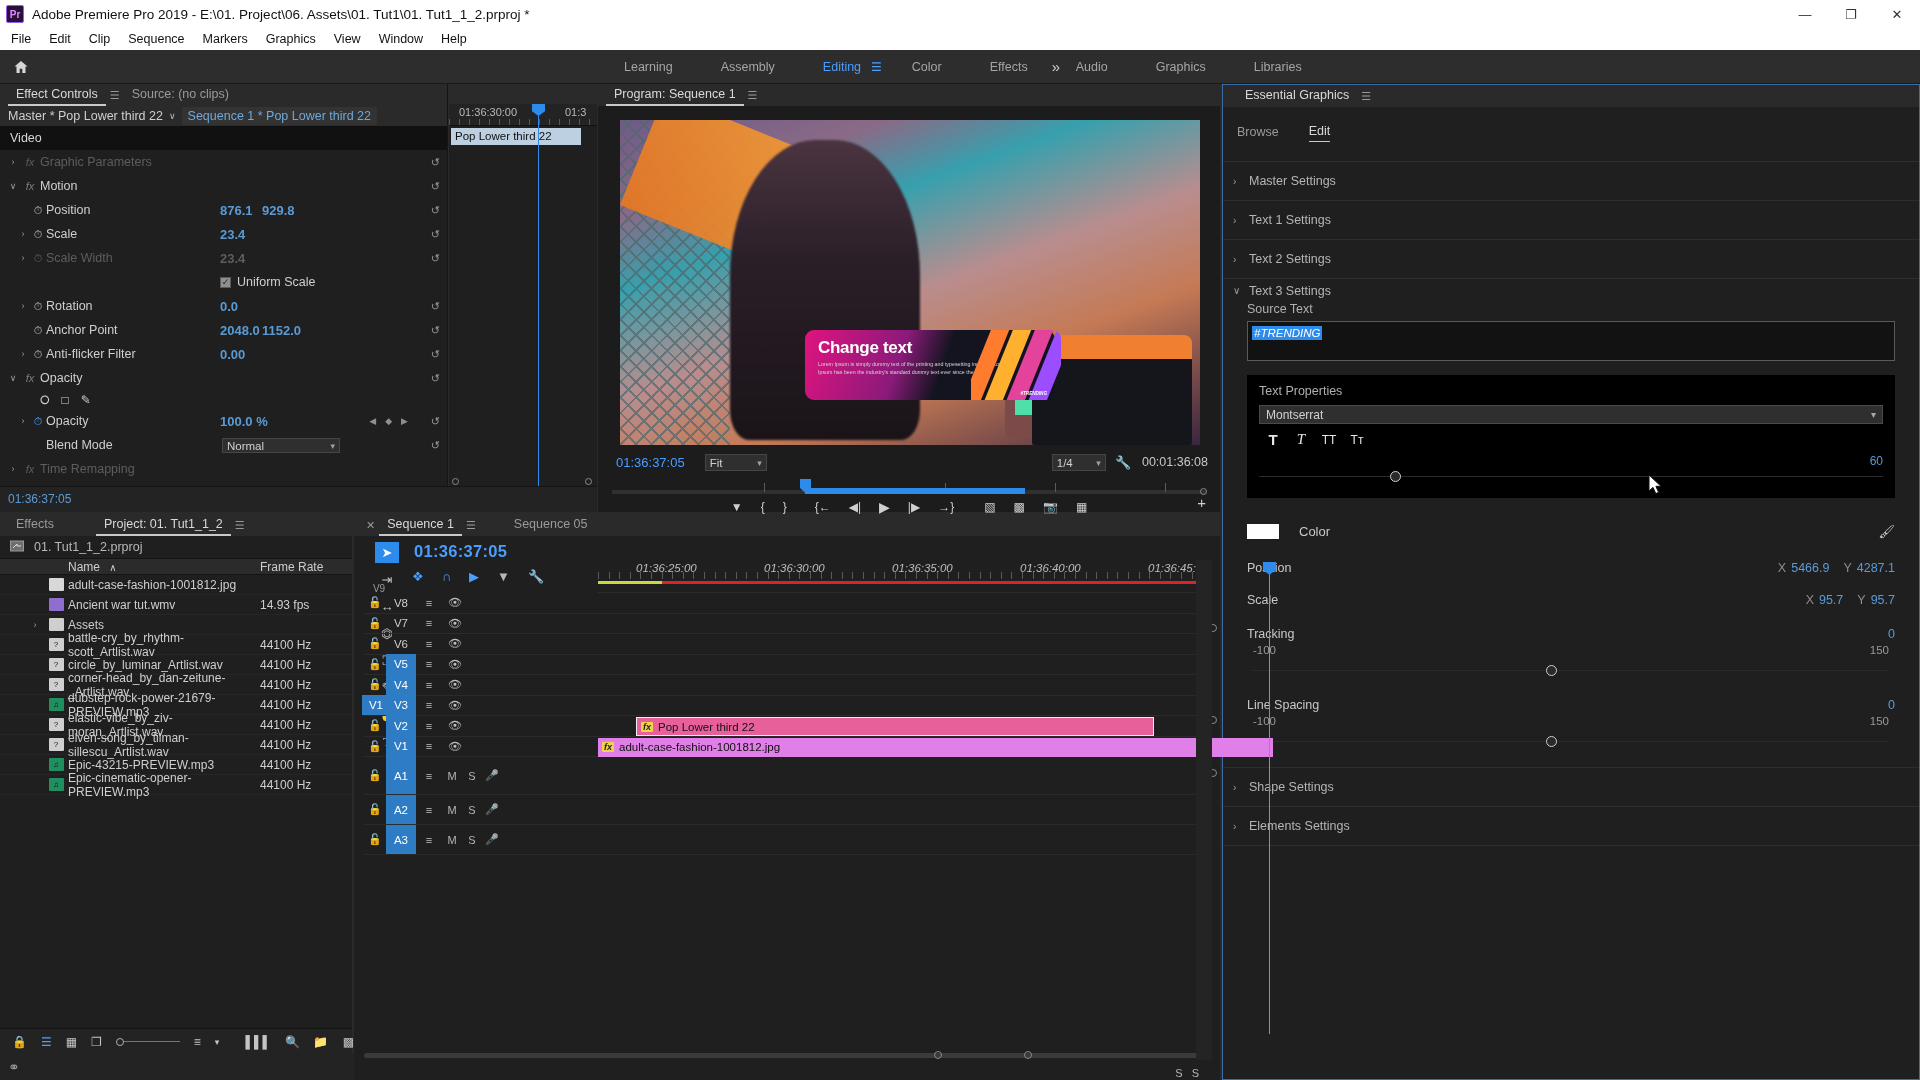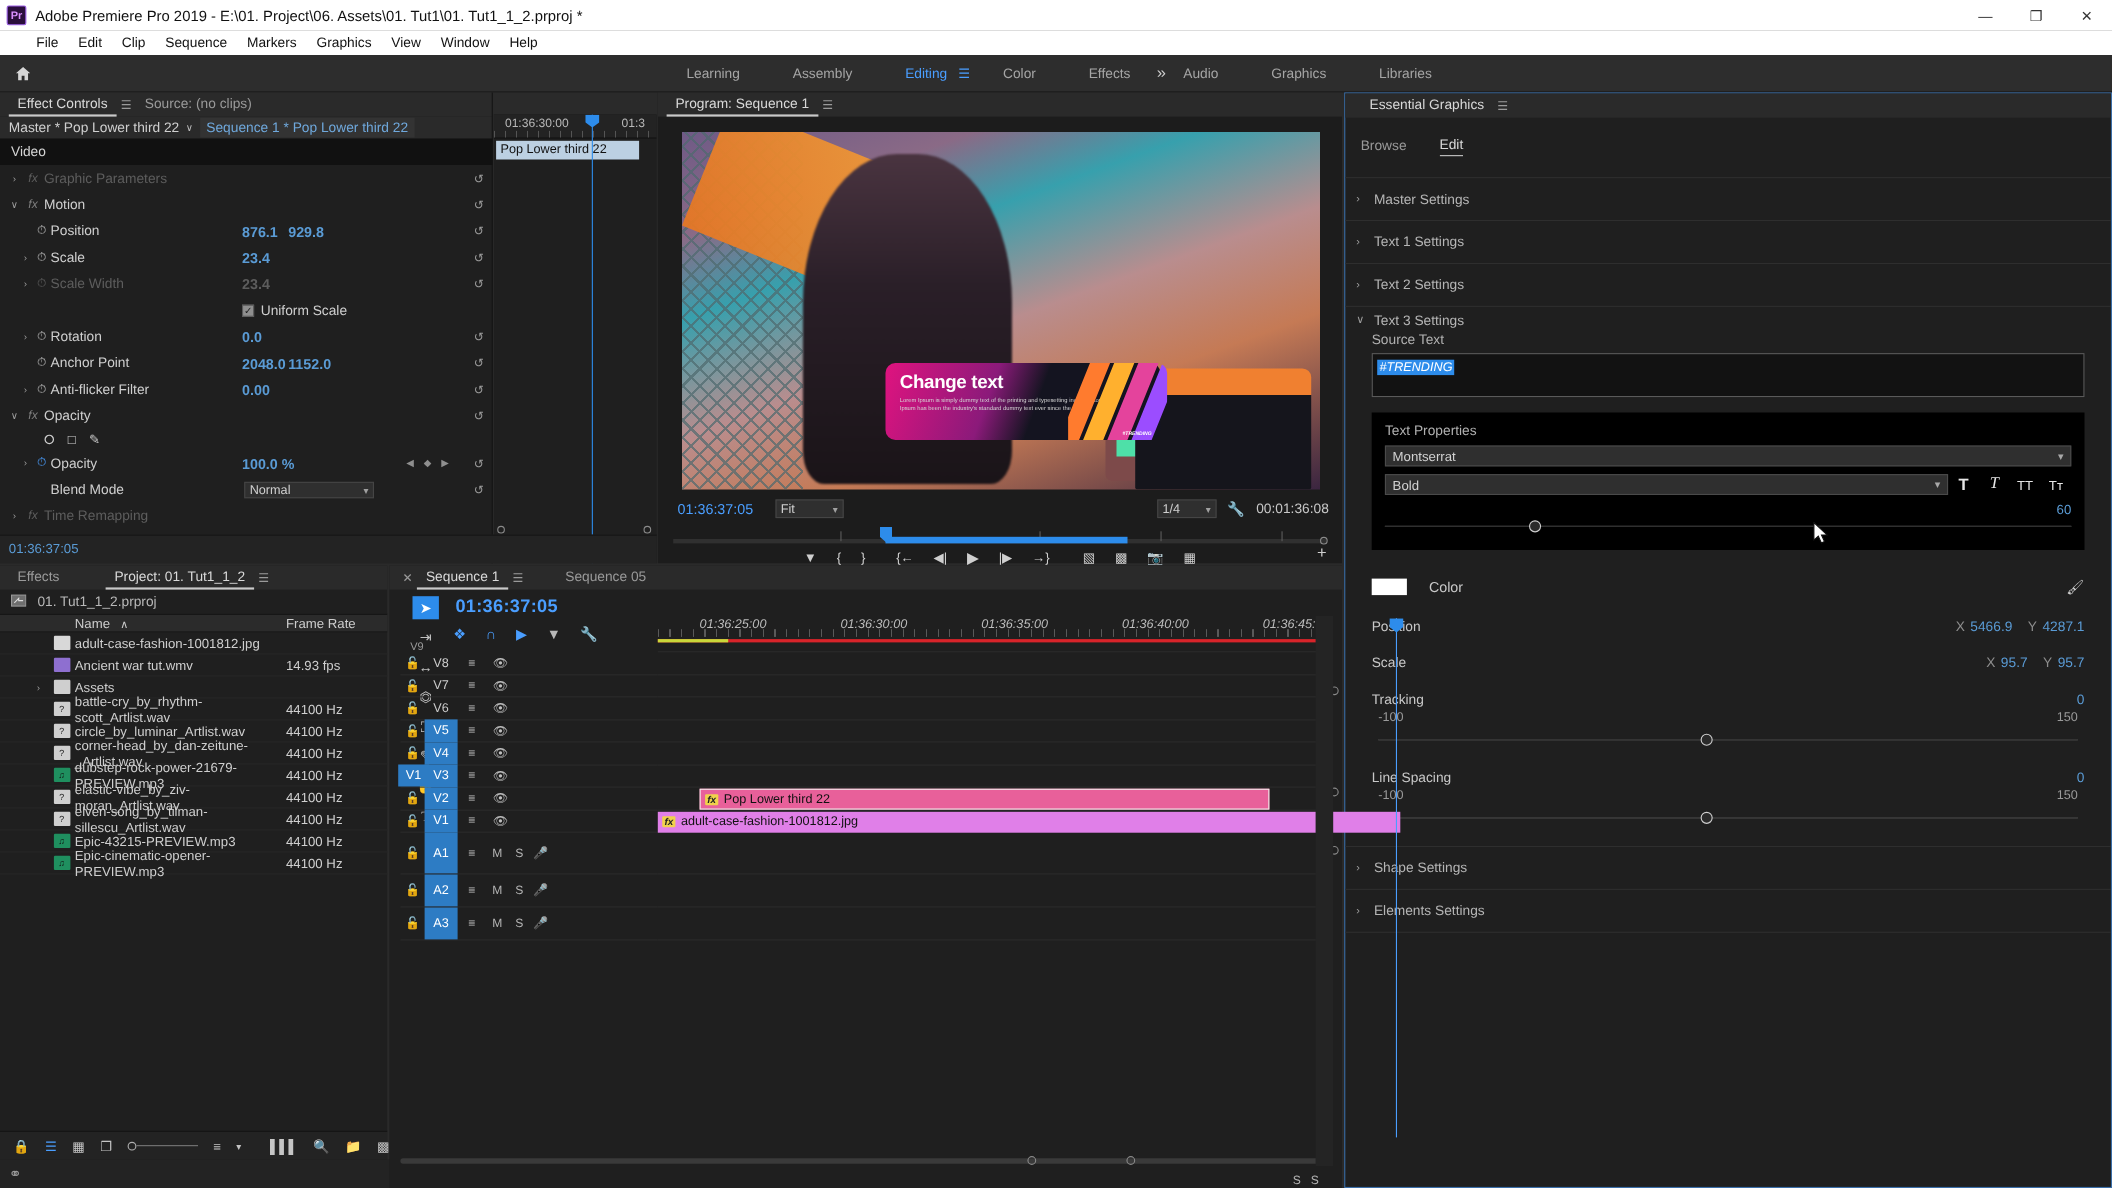--- a/index.html
+++ b/index.html
@@ -15,21 +15,21 @@
 
   
   .titlebar { height:28px; background:#ffffff; display:flex; align-items:center; padding-left:6px; position:relative; }
   .pr-logo { width:18px; height:18px; background:#2a0e3c; border:1px solid #9b5de5; color:#d98fff; font-size:10px;
              display:flex; align-items:center; justify-content:center; font-weight:bold; border-radius:2px; }
   .title-text { color:#111; font-size:13.5px; margin-left:8px; white-space:nowrap; }
   .win-btns { position:absolute; right:0; top:0; height:28px; display:flex; }
   .win-btn { width:46px; height:28px; display:flex; align-items:center; justify-content:center; color:#333; font-size:13px; }
 
   
-  .menubar { height:22px; background:#ffffff; display:flex; align-items:center; padding-left:24px; }
+  .menubar { height:22px; background:#ffffff; display:flex; align-items:center; padding-left:2px; }
   .menubar .mi { color:#111; font-size:12.5px; padding:2px 9px; white-space:nowrap; }
 
   
   .wsbar { height:34px; background:#2d2d2d; display:flex; align-items:center; position:relative; border-bottom:1px solid #1a1a1a;}
   .home-ico { width:42px; display:flex; align-items:center; justify-content:center; color:#d6d6d6; }
   .ws-tabs { position:absolute; left:600px; top:0; height:34px; display:flex; align-items:center; gap:0; }
   .ws-tab { padding:0 24px; height:34px; line-height:34px; font-size:12.5px; color:#a5a5a5; white-space:nowrap; }
   .ws-tab.active { color:#4a9eff; }
   .ws-burger { color:#4a9eff; font-size:12px; margin-left:-14px; margin-right:6px; }
   .ws-more { position:absolute; right:860px; color:#cfcfcf; font-size:15px; }
@@ -518,21 +518,20 @@
     <div class="eg-sub">
       <div class="eg-lbl">Source Text</div>
       <div class="src-box">
         <span class="hl">#TRENDING</span>
       </div>
 
       <div class="tp-box">
         <div class="tp-title">Text Properties</div>
         <div class="dd">Montserrat</div>
         <div class="style-row">
-          <div class="dd">Bold</div>
           <div class="tbtn" style="font-weight:bold">T</div>
           <div class="tbtn" style="font-style:italic;font-family:'Liberation Serif',serif">T</div>
           <div class="tbtn" style="font-size:12px">TT</div>
           <div class="tbtn" style="font-size:12px">Tᴛ</div>
         </div>
         <div class="size-row">
           <span class="size-val">60</span>
           <div class="slider">
             <div class="trk"></div>
             <div class="knob" style="left:21%"></div>

